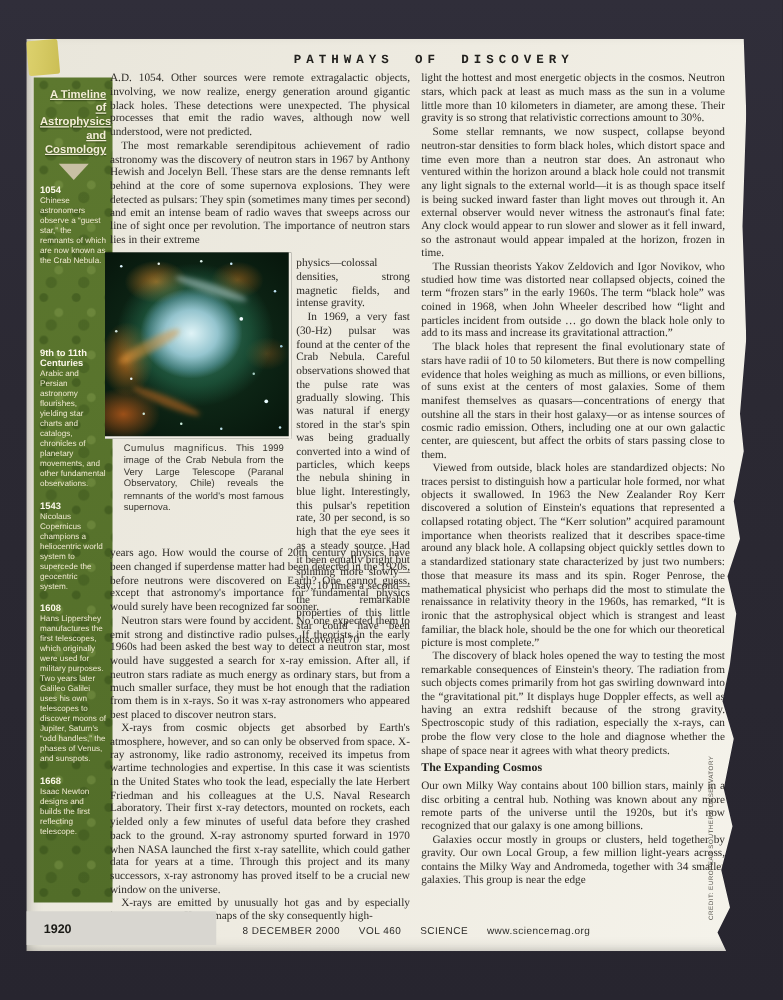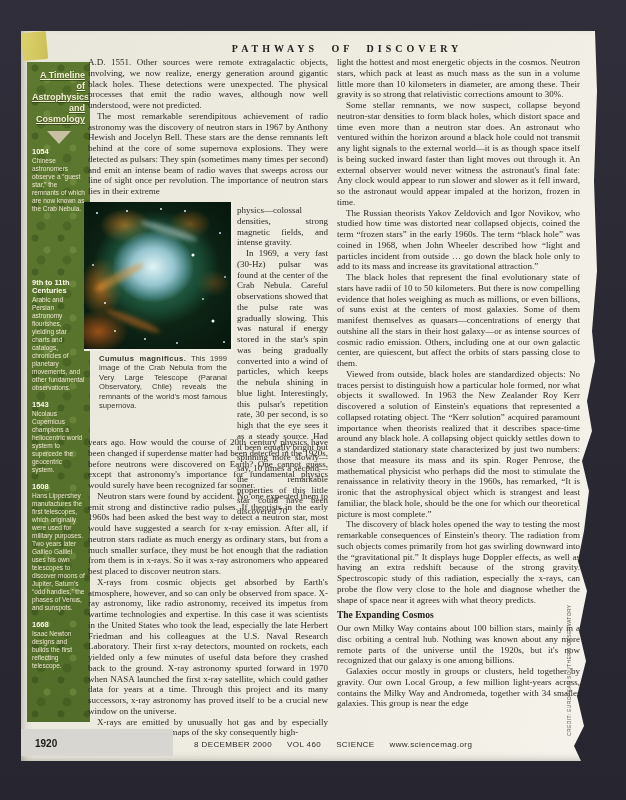--- a/index.html
+++ b/index.html
@@ -2,21 +2,21 @@
 <html><head>
 <meta charset="utf-8">
 <style>
   html,body{margin:0;padding:0;background:#2b2933;}
   .stage{position:relative;width:626px;height:800px;background:linear-gradient(180deg,#302e3a 0%,#2b2933 40%,#27252f 100%);overflow:hidden;font-family:"Liberation Serif",serif;}
   .page{position:absolute;left:21px;top:31px;width:578px;height:730px;
     background:linear-gradient(105deg,#e9e6db 0%,#efece2 55%,#f5f3eb 100%);
     box-shadow:inset 8px 0 14px -10px rgba(0,0,0,.4), inset 0 -8px 12px -10px rgba(0,0,0,.35);
     clip-path:polygon(0 0,574px 0,576px 60px,573px 150px,576px 240px,571px 300px,574px 330px,566px 370px,571px 400px,561px 430px,568px 460px,563px 500px,557px 530px,566px 560px,558px 600px,565px 630px,556px 665px,563px 695px,553px 715px,560px 730px,0 730px);}
   .tape{position:absolute;left:1px;top:1px;width:25px;height:28px;background:linear-gradient(100deg,#ded269,#c9bc4e);transform:rotate(-5deg);border-radius:2px;opacity:.95;}
-  .header{position:absolute;left:326px;top:12px;transform:translateX(-50%);font-family:Liberation Serif, serif;font-size:10px;font-weight:bold;letter-spacing:4px;word-spacing:7px;color:#22211e;white-space:nowrap;}
+  .header{position:absolute;left:326px;top:12px;transform:translateX(-50%);font-family:Liberation Mono, monospace;font-size:10px;font-weight:bold;letter-spacing:4px;word-spacing:7px;color:#22211e;white-space:nowrap;}
 
   
   .sidebar{position:absolute;left:6px;top:31px;width:63px;height:660px;
     background-image:
       radial-gradient(circle at 8px 6px, rgba(28,52,10,.30) 3px, transparent 4px),
       radial-gradient(circle at 20px 18px, rgba(145,170,88,.32) 3px, transparent 4px),
       radial-gradient(circle at 14px 28px, rgba(28,52,10,.22) 4px, transparent 5px),
       linear-gradient(#5d782f,#526d29);
     background-size:26px 34px,26px 34px,26px 34px,100% 100%;
     color:#efe8cf;box-sizing:border-box;padding:8px 5px 0 5px;}
@@ -47,21 +47,21 @@
       radial-gradient(ellipse 28% 20% at 10% 88%, rgba(192,92,26,.8), transparent 72%),
       radial-gradient(ellipse 16% 12% at 88% 55%, rgba(160,95,30,.4), transparent 75%),
       radial-gradient(ellipse 78% 72% at 50% 50%, rgba(32,92,56,.5), rgba(8,26,14,.85) 88%);}
   .stars{position:absolute;left:0;top:0;width:2px;height:2px;border-radius:50%;background:transparent;
     box-shadow:12px 10px 0 0 #dff6ff,100px 8px 0 0 #cdeefc,135px 30px 0 0 #bfe2f4,20px 100px 0 0 #e6f4f8,60px 136px 0 0 #cdeede,128px 118px 0 .5px #e8fbff,92px 140px 0 0 #badfe8,140px 74px 0 0 #9fcbdc,8px 62px 0 0 #cfe2dc,42px 8px 0 0 #e8f2ee,118px 96px 0 0 #a8cfc4,76px 6px 0 0 #dcefe8,30px 128px 0 0 #cfe8da,139px 139px 0 0 #bfe4ea,108px 52px 0 .5px #f0fcff;}
   .filament{position:absolute;border-radius:50%;filter:blur(2px);}
   .f1{left:8px;top:70px;width:55px;height:10px;background:rgba(225,150,60,.5);transform:rotate(-28deg);}
   .f2{left:55px;top:25px;width:60px;height:8px;background:rgba(210,230,235,.45);transform:rotate(18deg);}
   .f3{left:20px;top:115px;width:58px;height:8px;background:rgba(200,110,35,.55);transform:rotate(22deg);}
   .caption{position:absolute;left:78px;top:323px;width:128px;font-family:"Liberation Sans",sans-serif;font-size:7.6px;line-height:9.4px;color:#393730;text-align:justify;}
-  .caption .lead{font-weight:bold;letter-spacing:.4px;margin-top:40px;}
+  .caption .lead{font-weight:normal;letter-spacing:.4px;margin-top:40px;}
 
   
   .graystrip{position:absolute;left:0;top:698px;width:152px;height:27px;background:#d8d6d0;}
   .pagenum{position:absolute;left:14px;top:707px;font-family:"Liberation Sans",sans-serif;font-weight:bold;font-size:10px;color:#191915;text-align:right;}
   .footline{position:absolute;left:173px;top:709px;font-family:"Liberation Sans",sans-serif;font-size:8px;color:#2c2b28;letter-spacing:.4px;white-space:nowrap;}
   .footline span{margin-right:15px;}
   .credit{position:absolute;left:545px;top:565px;height:140px;writing-mode:vertical-rl;transform:rotate(180deg);font-family:"Liberation Sans",sans-serif;font-size:5px;letter-spacing:.4px;color:#55534c;white-space:nowrap;}
 </style>
 </head>
 <body>
@@ -92,21 +92,21 @@
         <span class="yr">1608</span>
         <span>Hans Lippershey manufactures the first telescopes, which originally were used for military purposes. Two years later Galileo Galilei uses his own telescopes to discover moons of Jupiter, Saturn's “odd handles,” the phases of Venus, and sunspots.</span>
       </div>
       <div class="entry">
         <span class="yr">1668</span>
         <span>Isaac Newton designs and builds the first reflecting telescope.</span>
       </div>
     </div>
 
     <div class="col" id="blockA">
-      <p>A.D. 1551. Other sources were remote extragalactic objects, involving, we now realize, energy generation around gigantic black holes. These detections were unexpected. The physical processes that emit the radio waves, although now well understood, were not predicted.</p>
+      <p>A.D. 1054. Other sources were remote extragalactic objects, involving, we now realize, energy generation around gigantic black holes. These detections were unexpected. The physical processes that emit the radio waves, although now well understood, were not predicted.</p>
       <p class="ind">The most remarkable serendipitous achievement of radio astronomy was the discovery of neutron stars in 1967 by Anthony Hewish and Jocelyn Bell. These stars are the dense remnants left behind at the core of some supernova explosions. They were detected as pulsars: They spin (sometimes many times per second) and emit an intense beam of radio waves that sweeps across our line of sight once per revolution. The importance of neutron stars lies in their extreme</p>
     </div>
 
     <div class="nebula">
       <div class="filament f1"></div>
       <div class="filament f2"></div>
       <div class="filament f3"></div>
       <div class="stars"></div>
     </div>
 

